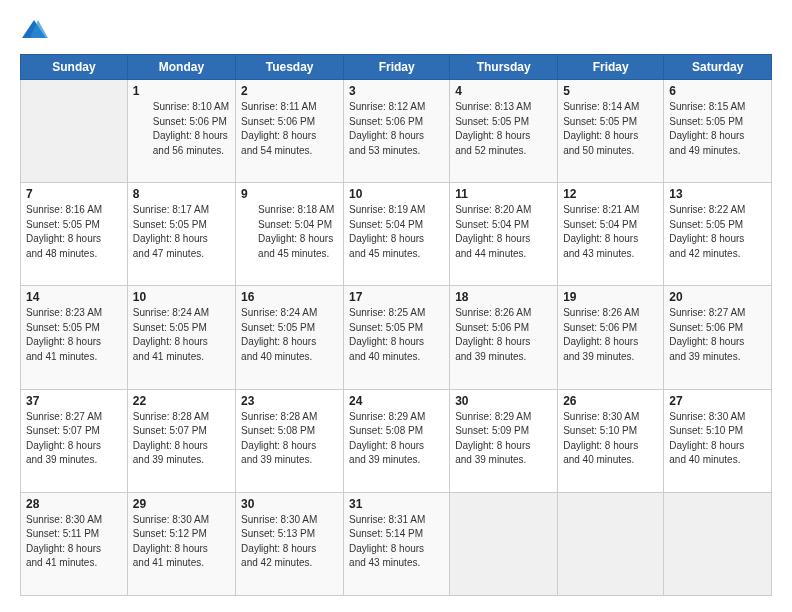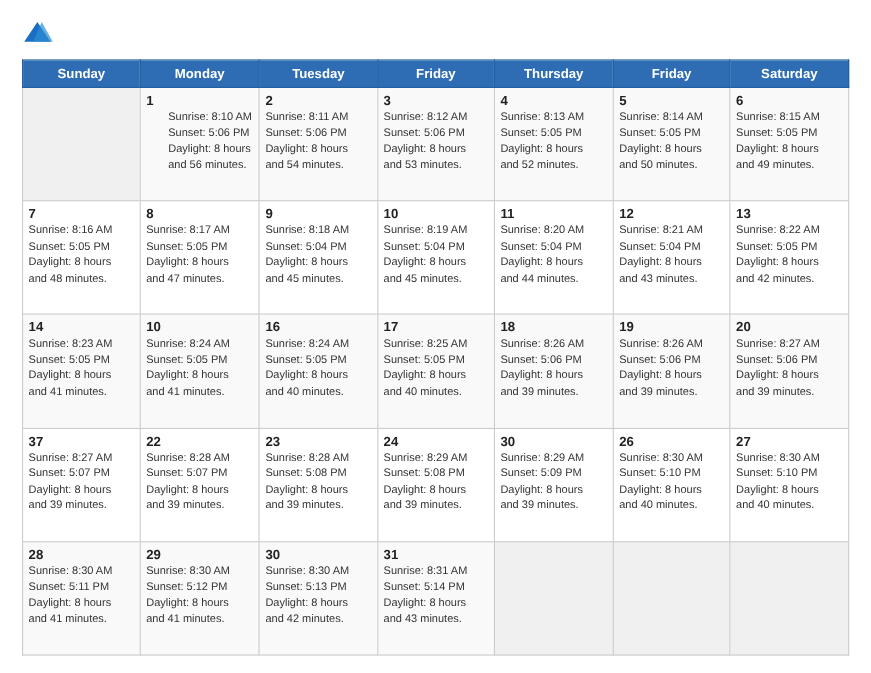--- a/index.html
+++ b/index.html
@@ -188,21 +188,21 @@
           </td>
           <td>
             <span class="day-num">8</span>
             <div class="day-info" style="white-space: pre-line;">Sunrise: 8:17 AM
 Sunset: 5:05 PM
 Daylight: 8 hours
 and 47 minutes.</div>
           </td>
           <td>
             <span class="day-num">9</span>
-            <div class="day-info" style="white-space: pre-line;">Sunrise: 8:18 AM
+            <div class="day-info" style="white-space: pre-line; margin-left: 17px;">Sunrise: 8:18 AM
 Sunset: 5:04 PM
 Daylight: 8 hours
 and 45 minutes.</div>
           </td>
           <td>
             <span class="day-num">10</span>
             <div class="day-info" style="white-space: pre-line;">Sunrise: 8:19 AM
 Sunset: 5:04 PM
 Daylight: 8 hours
 and 45 minutes.</div>

